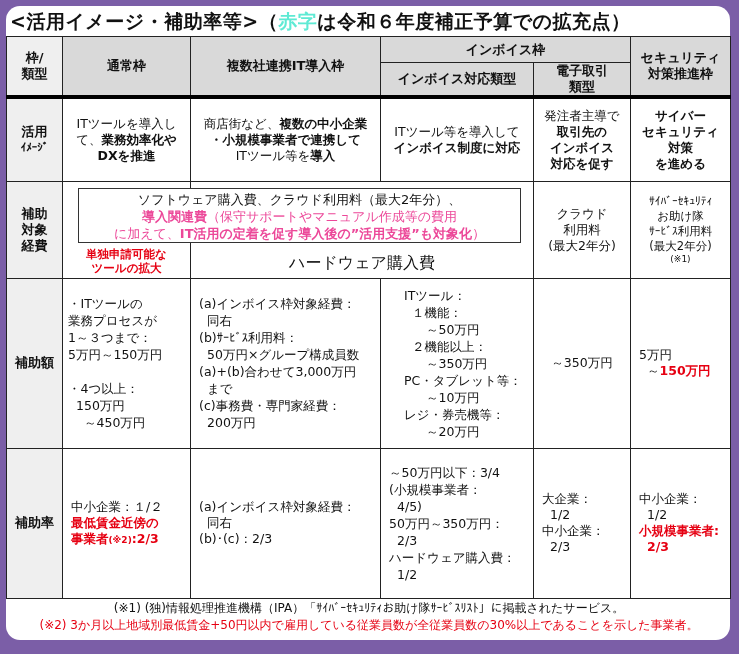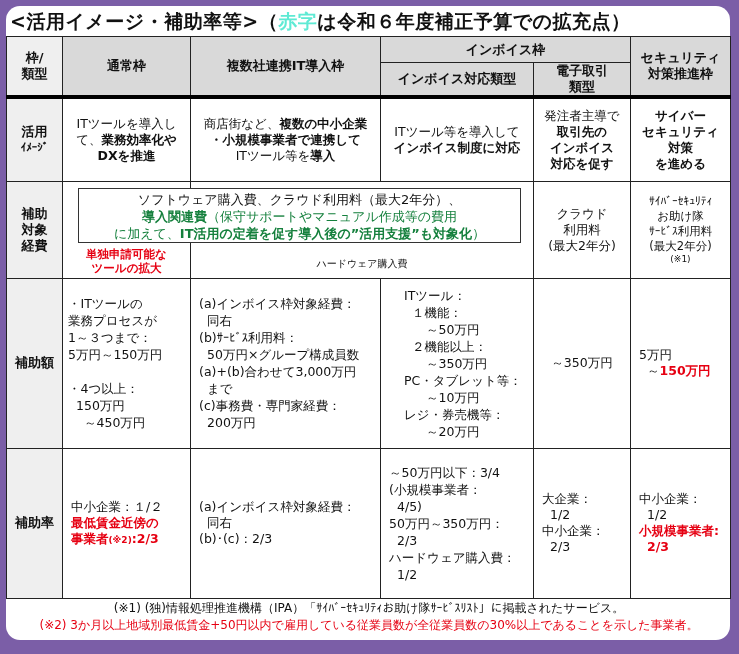--- a/index.html
+++ b/index.html
@@ -41,21 +41,21 @@
   .ind1 { padding-left: 8px; }
   .ind2 { padding-left: 16px; }
   .ind3 { padding-left: 22px; }
   .line { display: block; white-space: nowrap; }
   .overlay-box {
     position: absolute; left: 78px; top: 188px; width: 443px; height: 55px;
     border: 1.5px solid #333; background: #fff;
     text-align: center; font-size: 13px; line-height: 17px;
     box-sizing: border-box; padding-top: 2px;
   }
-  .overlay-box .red { color: #15803d; text-align: center; }
+  .overlay-box .red { color: #ec4899; text-align: center; }
   .footnotes {
     position: absolute; left: 8px; top: 600px; width: 722px;
     font-size: 12px; line-height: 17px; text-align: center;
   }
   .cell-tall { position: relative; }
   .bottom-red {
     position: absolute; left: 0; right: 0; bottom: 3px;
     text-align: center; color: #e60012; font-weight: bold; font-size: 11.5px; line-height: 14px;
   }
 </style>
@@ -138,21 +138,21 @@
           <span class="line">対象</span>
           <span class="line">経費</span>
     </th>
     <td class="cell-tall">
       <div class="bottom-red">
         <span class="line">単独申請可能な</span>
         <span class="line">ツールの拡大</span>
       </div>
     </td>
     <td colspan="2" style="vertical-align:bottom;padding-bottom:6px" class="c">
-      <span style="font-size:10px">ハードウェア購入費</span>
+      <span style="font-size:16px">ハードウェア購入費</span>
     </td>
     <td class="c">
       <span class="line">クラウド</span>
       <span class="line">利用料</span>
       <span class="line">(最大2年分)</span>
     </td>
     <td class="c" style="font-size:11.5px;line-height:15px">
       <span class="line">ｻｲﾊﾞｰｾｷｭﾘﾃｨ</span>
       <span class="line">お助け隊</span>
       <span class="line">ｻｰﾋﾞｽ利用料</span>

